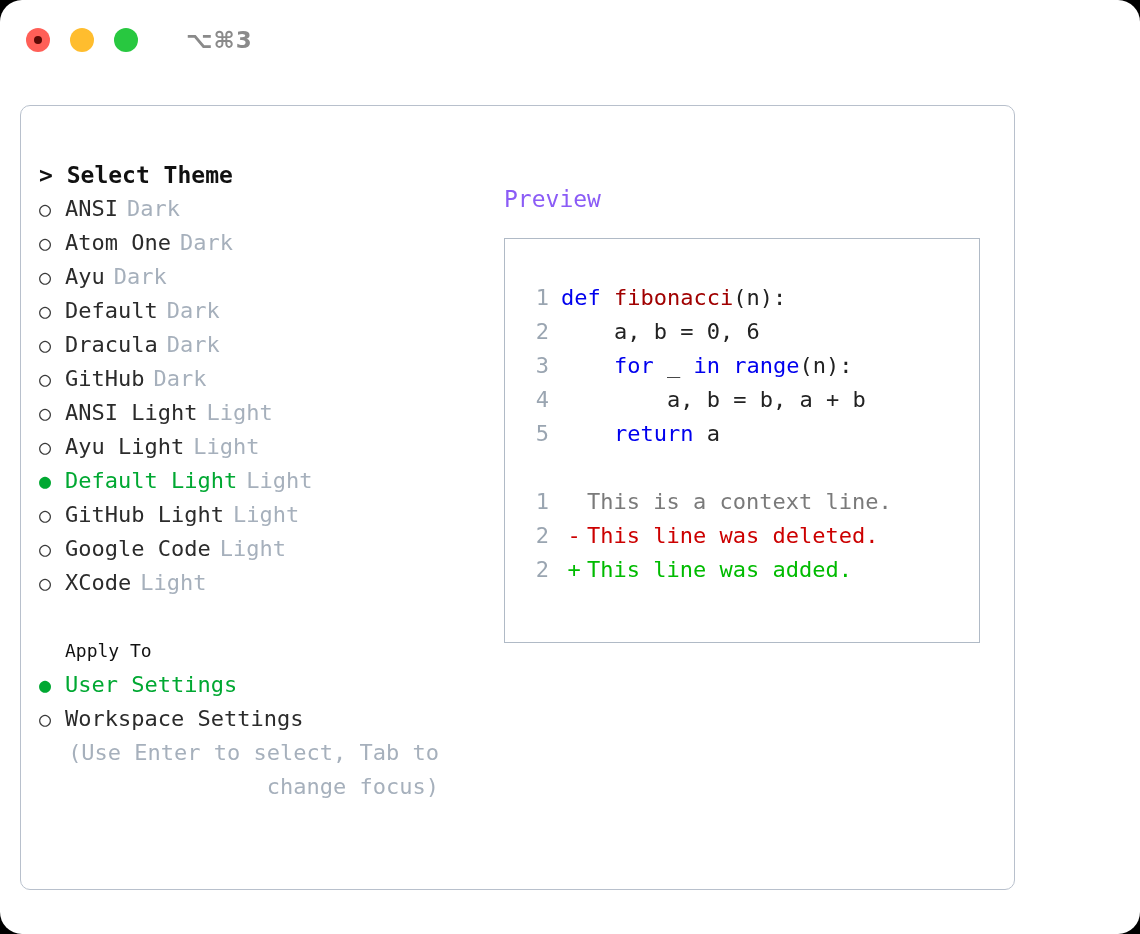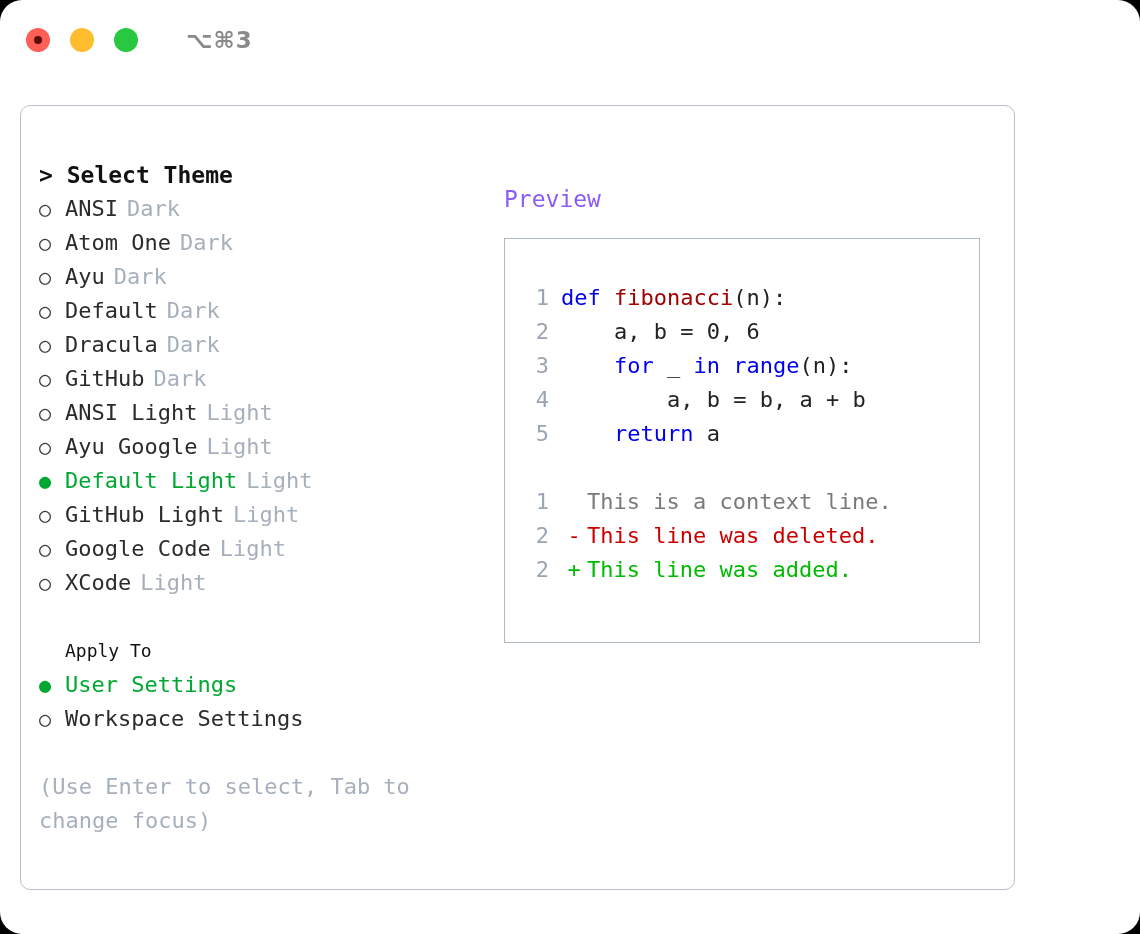--- a/index.html
+++ b/index.html
@@ -112,25 +112,25 @@
 
   .applytitle {
     font-size: 18px;
     color: #111111;
     line-height: 34px;
     padding-left: 26px;
     white-space: pre;
   }
 
   .hint {
-    margin-top: 34px;
     font-size: 22px;
     line-height: 34px;
     color: #a6b0bc;
     width: 400px;
+    text-align: right;
   }
 
   
   .preview-title {
     font-size: 23px;
     color: #8b5cf6;
     line-height: 34px;
     font-weight: normal;
     white-space: pre;
     margin-top: 24px;
@@ -197,21 +197,21 @@
         <div class="section-title">&gt; Select Theme</div>
 
         <div class="list" id="theme-list">
             <div class="row"><span class="marker">○</span><span class="name">ANSI</span><span class="badge">Dark</span></div>
             <div class="row"><span class="marker">○</span><span class="name">Atom One</span><span class="badge">Dark</span></div>
             <div class="row"><span class="marker">○</span><span class="name">Ayu</span><span class="badge">Dark</span></div>
             <div class="row"><span class="marker">○</span><span class="name">Default</span><span class="badge">Dark</span></div>
             <div class="row"><span class="marker">○</span><span class="name">Dracula</span><span class="badge">Dark</span></div>
             <div class="row"><span class="marker">○</span><span class="name">GitHub</span><span class="badge">Dark</span></div>
             <div class="row"><span class="marker">○</span><span class="name">ANSI Light</span><span class="badge">Light</span></div>
-            <div class="row"><span class="marker">○</span><span class="name">Ayu Google</span><span class="badge">Light</span></div>
+            <div class="row"><span class="marker">○</span><span class="name">Ayu Light</span><span class="badge">Light</span></div>
             <div class="row selected"><span class="marker on">●</span><span class="name">Default Light</span><span class="badge">Light</span></div>
             <div class="row"><span class="marker">○</span><span class="name">GitHub Light</span><span class="badge">Light</span></div>
             <div class="row"><span class="marker">○</span><span class="name">Google Code</span><span class="badge">Light</span></div>
             <div class="row"><span class="marker">○</span><span class="name">XCode</span><span class="badge">Light</span></div>
           </div>
 
         <div class="spacer-row"></div>
 
         <div class="applytitle">Apply To</div>
 

